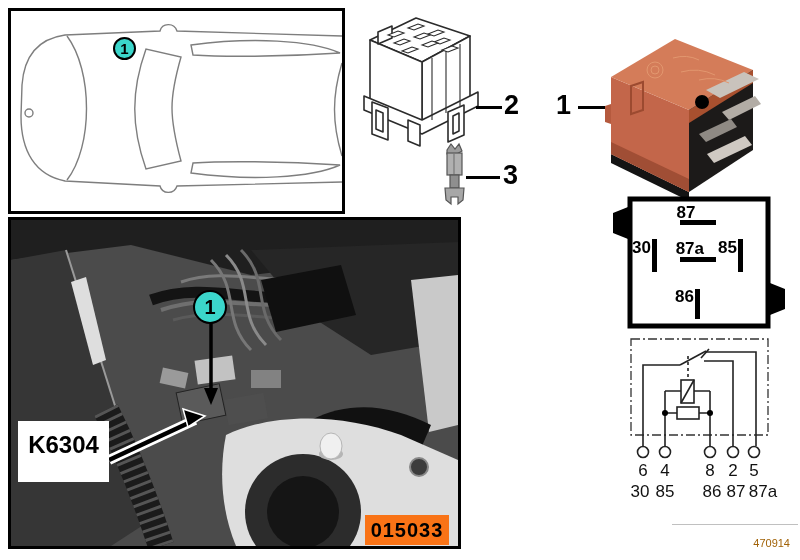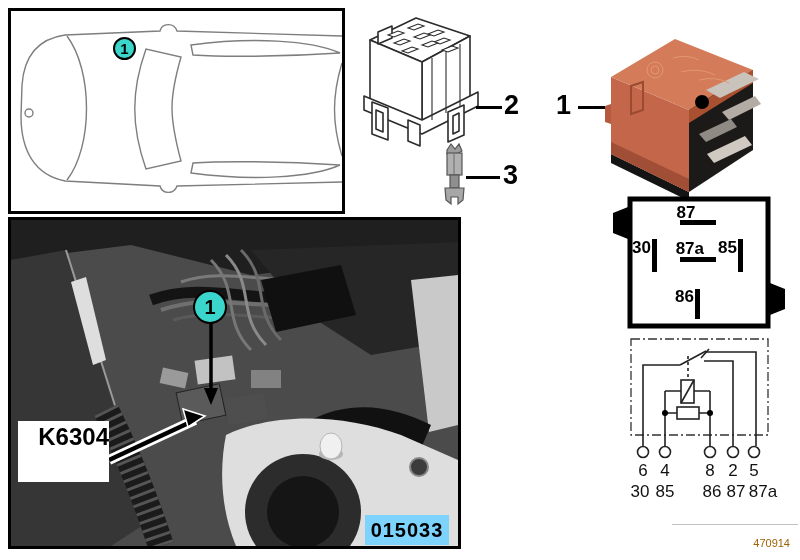--- a/index.html
+++ b/index.html
@@ -18,23 +18,23 @@
           box-sizing:border-box;}
   .marker.small{width:23px;height:23px;font-size:15px;}
   .marker.big{width:34px;height:34px;font-size:20px;}
 
   
   .callout-num{position:absolute;font-size:27px;font-weight:700;color:#000;line-height:1;}
   .leader{position:absolute;height:3px;background:#000;}
 
   
   .k-label{position:absolute;left:7px;top:201px;width:91px;height:61px;background:#fff;
-           color:#000;font-size:24px;font-weight:700;line-height:29px;text-align:right;
-           padding-top:1px;box-sizing:border-box;}
-  .img-number{position:absolute;left:354px;top:295px;width:84px;height:30px;background:#7dd3fc;
+           color:#000;font-size:24px;font-weight:700;line-height:29px;text-align:center;
+           padding-top:9px;box-sizing:border-box;}
+  .img-number{position:absolute;left:354px;top:295px;width:84px;height:30px;background:#f97316;
               color:#000;font-size:20px;font-weight:600;letter-spacing:1px;text-align:center;
               line-height:30px;}
 
   .doc-number{position:absolute;left:720px;top:537px;width:70px;text-align:right;
               font-size:11px;color:#a16207;}
   .footer-line{position:absolute;left:672px;top:524px;width:126px;height:1px;background:#c0c0c0;}
 
   svg{display:block;}
   .abs{position:absolute;}
 </style>

